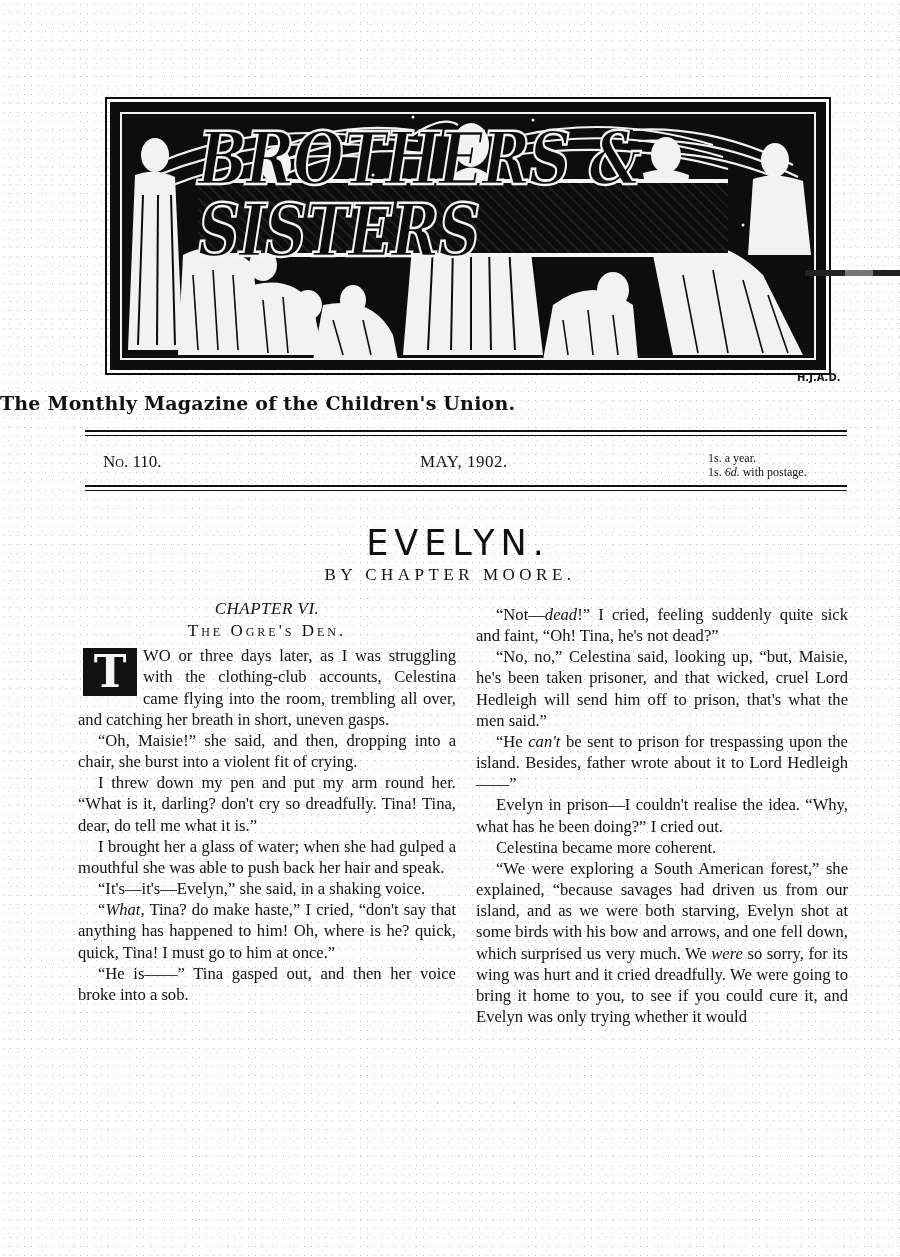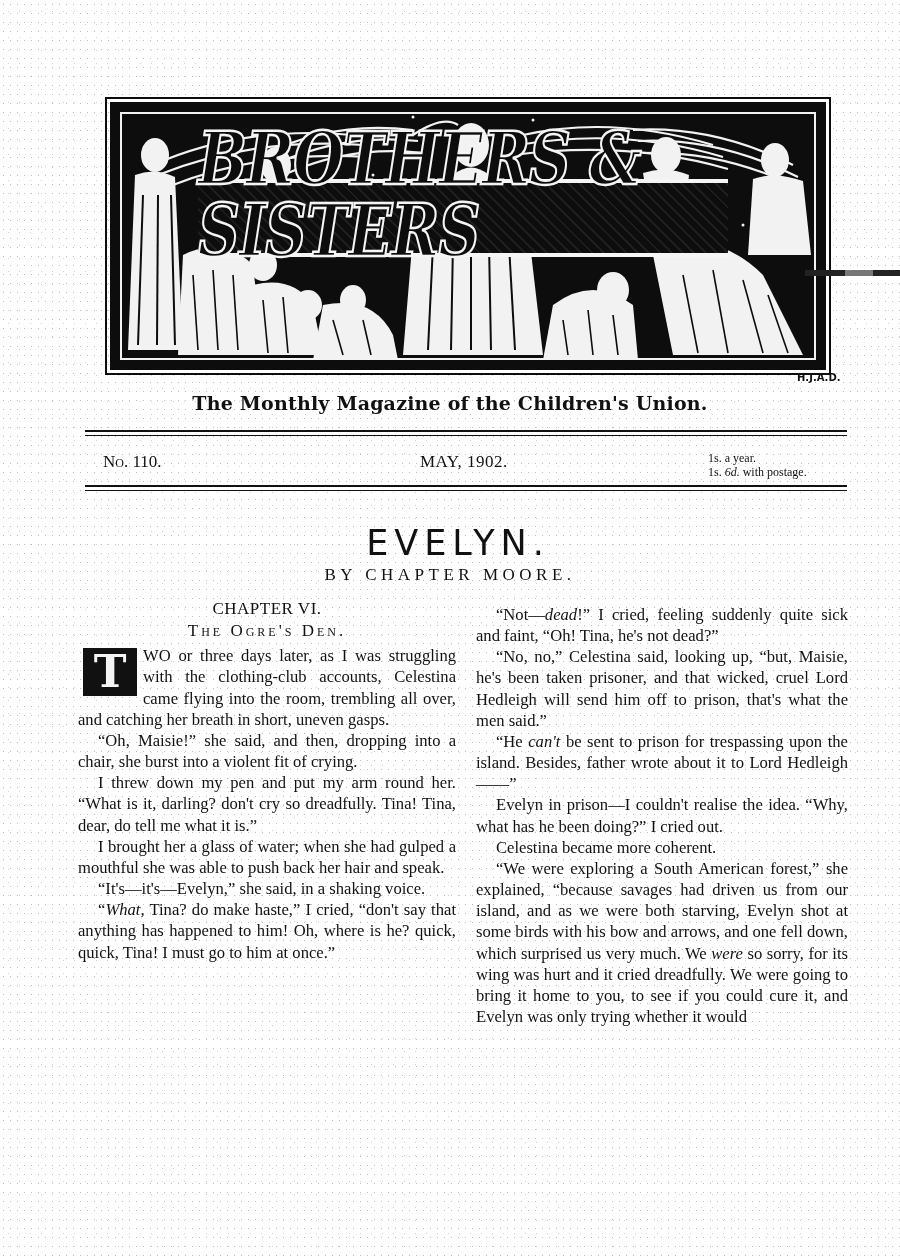--- a/index.html
+++ b/index.html
@@ -36,21 +36,21 @@
   .artist-sig {
     position: absolute; left: 797px; top: 372px; font-size: 10px; font-weight: bold;
     font-family: "DejaVu Sans", sans-serif; letter-spacing: 0;
   }
   .edge-mark {
     position: absolute; left: 805px; top: 270px; width: 95px; height: 6px; background: #222;
   }
   .edge-mark::after { content: ""; position: absolute; left: 40px; top: 0; width: 28px; height: 6px; background: #777; }
 
   .subtitle {
-    position: absolute; left: 0; width: 900px; top: 392px; text-align: center;
+    position: absolute; left: 0; width: 900px; top: 392px; text-align: left;
     font-family: "DejaVu Serif", serif; font-weight: bold; font-size: 19px;
     letter-spacing: 0.2px;
   }
 
   
   .rule { position: absolute; left: 85px; width: 762px; border-top: 1px solid #111; }
   .rule.thick { border-top-width: 2px; }
   .issue-no { position: absolute; left: 103px; top: 452px; font-size: 17px; font-variant: small-caps; }
   .issue-date { position: absolute; left: 420px; top: 452px; font-size: 17px; letter-spacing: 0.5px; }
   .issue-price { position: absolute; left: 708px; top: 451px; font-size: 12px; line-height: 14px; }
@@ -65,21 +65,21 @@
     position: absolute; left: 0; width: 900px; top: 565px; text-align: center;
     font-size: 17px; letter-spacing: 4.5px;
   }
 
   
   .col { position: absolute; top: 598px; font-size: 16.6px; line-height: 21.15px; text-align: justify; }
   .col-left { left: 78px; width: 378px; }
   .col-right { left: 476px; width: 372px; top: 604px; }
   .col p { margin: 0; text-indent: 20px; }
   .col p.noindent { text-indent: 0; }
-  .chapter { text-align: center; font-size: 17px; margin: 0 0 1px 0; letter-spacing: 0.5px; }
+  .chapter { text-align: center; font-size: 17px; margin: 0 0 1px 0; letter-spacing: 0.5px; font-style: italic; }
   .chapter-sub { text-align: center; font-size: 17px; font-variant: small-caps; letter-spacing: 3px; margin-bottom: 4px; }
   .dropcap {
     float: left; width: 54px; height: 48px; margin: 3px 6px 0 5px; background: #111; color: #f4f4f4;
     font-family: "DejaVu Serif", serif; font-size: 44px; line-height: 48px; text-align: center; font-weight: bold;
     text-indent: 0;
   }
   .col i { font-style: italic; }
 </style>
 </head>
 <body>
@@ -196,20 +196,21 @@
 
 <div class="col col-left">
   <div class="chapter">CHAPTER VI.</div>
   <div class="chapter-sub">The Ogre's Den.</div>
   <p class="noindent"><span class="dropcap">T</span><span>WO or three days later, as I was struggling with the clothing-club accounts, Celestina came flying into the room, trembling all over, and catching her breath in short, uneven gasps.</span></p>
   <p>“Oh, Maisie!” she said, and then, dropping into a chair, she burst into a violent fit of crying.</p>
   <p>I threw down my pen and put my arm round her. “What is it, darling? don't cry so dreadfully. Tina! Tina, dear, do tell me what it is.”</p>
   <p>I brought her a glass of water; when she had gulped a mouthful she was able to push back her hair and speak.</p>
   <p>“It's—it's—Evelyn,” she said, in a shaking voice.</p>
   <p>“<i>What,</i><span> Tina? do make haste,” I cried, “don't say that anything has happened to him! Oh, where is he? quick, quick, Tina! I must go to him at once.”</span></p>
+  <p>“He is——” Tina gasped out, and then her voice broke into a sob.</p>
 </div>
 
 <div class="col col-right">
   <p><span>“Not—</span><i>dead</i><span>!” I cried, feeling suddenly quite sick and faint, “Oh! Tina, he's not dead?”</span></p>
   <p>“No, no,” Celestina said, looking up, “but, Maisie, he's been taken prisoner, and that wicked, cruel Lord Hedleigh will send him off to prison, that's what the men said.”</p>
   <p><span>“He </span><i>can't</i><span> be sent to prison for trespassing upon the island. Besides, father wrote about it to Lord Hedleigh——”</span></p>
   <p>Evelyn in prison—I couldn't realise the idea. “Why, what has he been doing?” I cried out.</p>
   <p>Celestina became more coherent.</p>
   <p><span>“We were exploring a South American forest,” she explained, “because savages had driven us from our island, and as we were both starving, Evelyn shot at some birds with his bow and arrows, and one fell down, which surprised us very much. We </span><i>were</i><span> so sorry, for its wing was hurt and it cried dreadfully. We were going to bring it home to you, to see if you could cure it, and Evelyn was only trying whether it would</span></p>
 </div>

